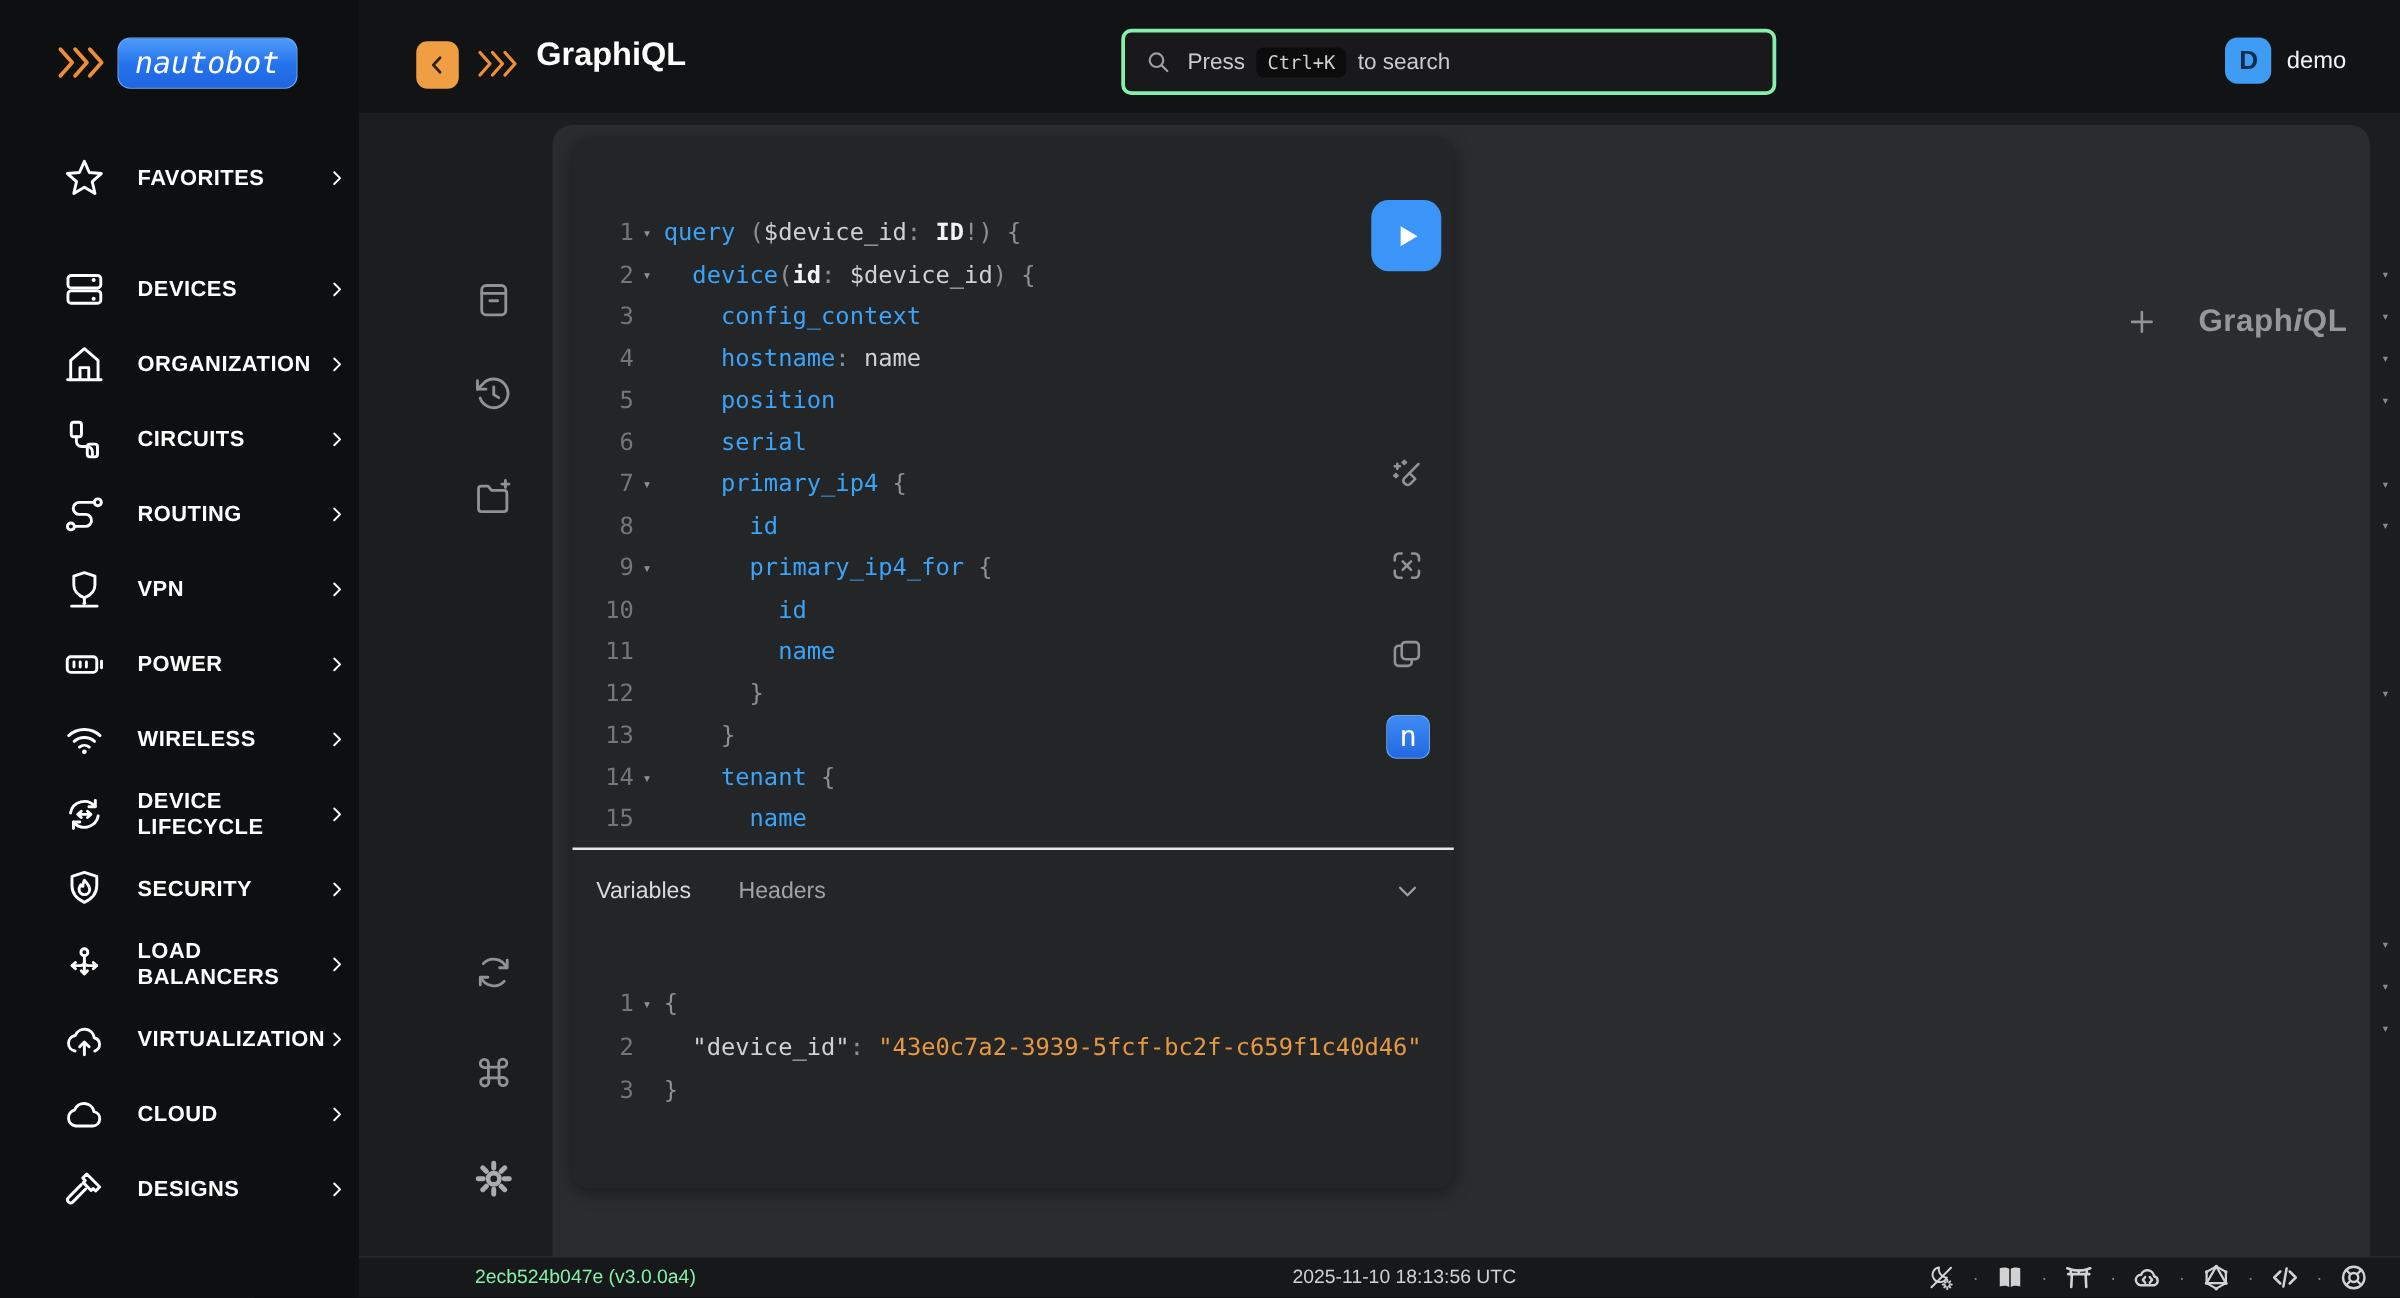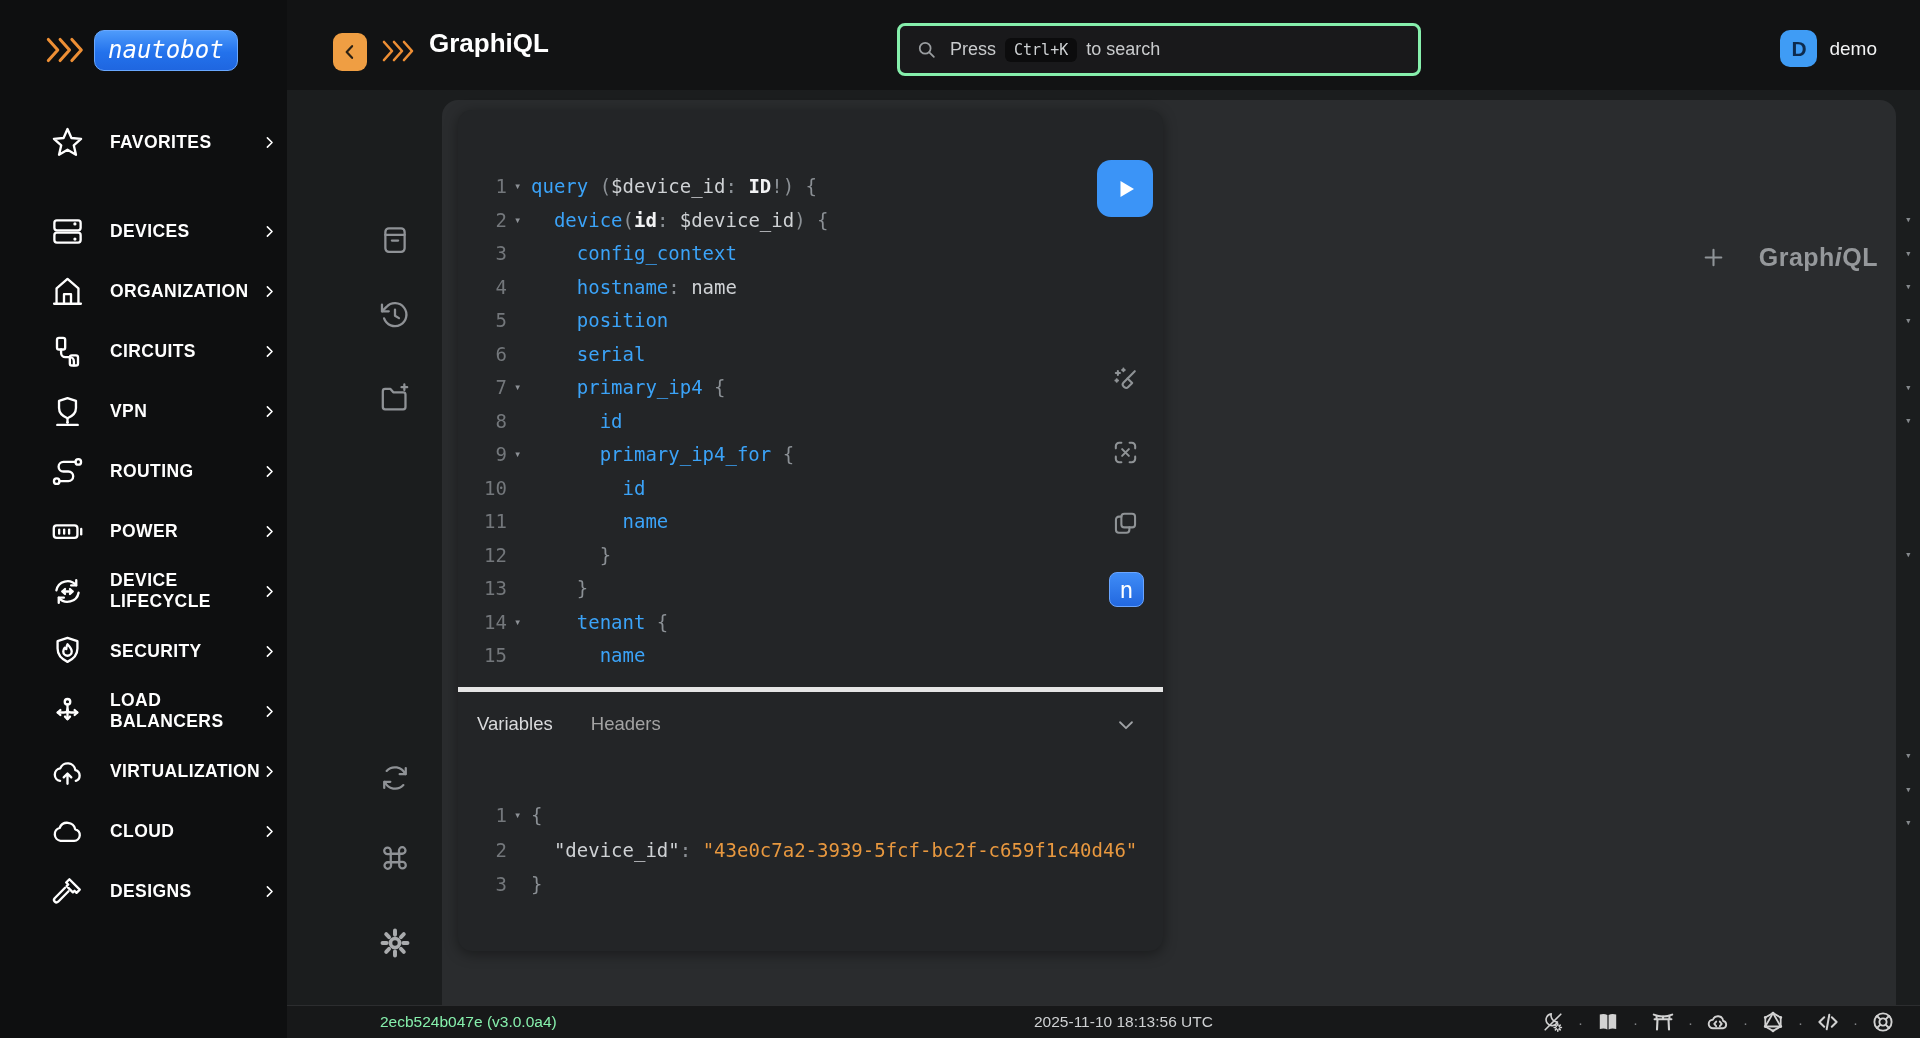--- a/index.html
+++ b/index.html
@@ -62,21 +62,21 @@
 
   .editor-actions{position:absolute;right:0;top:0;width:90px;}
   .exec-btn{position:absolute;left:24px;top:50px;width:56px;height:57px;background:#3b94f7;border-radius:14px;
       color:#fff;display:flex;align-items:center;justify-content:center;cursor:pointer;}
   .exec-btn svg{width:30px;height:30px;}
   .ed-action{position:absolute;left:37px;width:31px;height:31px;color:#8f9396;cursor:pointer;}
   .n-badge{position:absolute;left:36px;width:33px;height:33px;background:linear-gradient(180deg,#3f8cf6,#2268e0);
       border:1px solid #6aa5ff;border-radius:8px;color:#fff;display:flex;align-items:center;justify-content:center;
       font-family:"DejaVu Sans Mono",monospace;font-size:23px;cursor:pointer;}
 
-  .variables{position:absolute;left:0;right:0;bottom:0;height:259px;border-top:5px solid #e5e5e5;}
+  .variables{position:absolute;left:0;right:0;bottom:12px;height:259px;border-top:2px solid #e5e5e5;}
   .var-tabs{position:absolute;left:19px;top:21px;display:flex;gap:38px;align-items:center;}
   .var-tab{font-size:18.5px;cursor:pointer;}
   .var-tab.active{color:#d9dadc;}
   .var-tab.inactive{color:#a3a3a3;}
   .var-collapse{position:absolute;right:26px;top:22px;width:22px;height:22px;color:#9fa2a5;cursor:pointer;}
   .var-code{position:absolute;left:0;top:106px;right:0;}
   .var-code .ln{height:34.5px;line-height:34.5px;}
 
   .response{position:absolute;left:721px;right:0;top:0;bottom:0;}
   .resp-header{position:absolute;right:18px;top:143px;display:flex;align-items:center;gap:33px;}
@@ -170,56 +170,72 @@
           <span class="nlabel">CIRCUITS</span>
           <span class="nchev">
             <svg viewBox="0 0 24 24" width="100%" height="100%" fill="none" stroke="currentColor" stroke-width="1.6" stroke-linecap="round" stroke-linejoin="round">
               <path stroke-width="2.2" d="M9 5.4l6.6 6.6L9 18.6"></path>
             </svg>
           </span>
         </div>
         <div class="nav-item">
           <span class="nicon">
             <svg viewBox="0 0 24 24" width="100%" height="100%" fill="none" stroke="currentColor" stroke-width="1.6" stroke-linecap="round" stroke-linejoin="round">
+              <circle cx="4.6" cy="18.6" r="1.9"></circle>
+              <circle cx="19.4" cy="5.4" r="1.9"></circle>
+              <path d="M6.5 18.6h6.1a3.3 3.3 0 0 0 0-6.6H9.2a3.3 3.3 0 0 1 0-6.6h8.3"></path>
+            </svg>
+          </span>
+          <span class="nlabel">ROUTING</span>
+          <span class="nchev">
+            <svg viewBox="0 0 24 24" width="100%" height="100%" fill="none" stroke="currentColor" stroke-width="1.6" stroke-linecap="round" stroke-linejoin="round">
+              <path stroke-width="2.2" d="M9 5.4l6.6 6.6L9 18.6"></path>
+            </svg>
+          </span>
+        </div>
+        <div class="nav-item">
+          <span class="nicon">
+            <svg viewBox="0 0 24 24" width="100%" height="100%" fill="none" stroke="currentColor" stroke-width="1.6" stroke-linecap="round" stroke-linejoin="round">
               <path d="M12 2.8l5.8 1.9v4.9c0 3.6-2.3 5.6-5.8 7-3.5-1.4-5.8-3.4-5.8-7V4.7z"></path>
               <path d="M12 16.6v2.4M5 21.2h14"></path>
               <circle cx="12" cy="19.6" r="1" fill="currentColor" stroke="none"></circle>
             </svg>
           </span>
           <span class="nlabel">VPN</span>
           <span class="nchev">
             <svg viewBox="0 0 24 24" width="100%" height="100%" fill="none" stroke="currentColor" stroke-width="1.6" stroke-linecap="round" stroke-linejoin="round">
               <path stroke-width="2.2" d="M9 5.4l6.6 6.6L9 18.6"></path>
             </svg>
           </span>
         </div>
         <div class="nav-item">
           <span class="nicon">
             <svg viewBox="0 0 24 24" width="100%" height="100%" fill="none" stroke="currentColor" stroke-width="1.6" stroke-linecap="round" stroke-linejoin="round">
-              <circle cx="4.6" cy="18.6" r="1.9"></circle>
-              <circle cx="19.4" cy="5.4" r="1.9"></circle>
-              <path d="M6.5 18.6h6.1a3.3 3.3 0 0 0 0-6.6H9.2a3.3 3.3 0 0 1 0-6.6h8.3"></path>
-            </svg>
-          </span>
-          <span class="nlabel">ROUTING</span>
-          <span class="nchev">
-            <svg viewBox="0 0 24 24" width="100%" height="100%" fill="none" stroke="currentColor" stroke-width="1.6" stroke-linecap="round" stroke-linejoin="round">
-              <path stroke-width="2.2" d="M9 5.4l6.6 6.6L9 18.6"></path>
-            </svg>
-          </span>
-        </div>
-        <div class="nav-item">
-          <span class="nicon">
-            <svg viewBox="0 0 24 24" width="100%" height="100%" fill="none" stroke="currentColor" stroke-width="1.6" stroke-linecap="round" stroke-linejoin="round">
               <rect x="2.6" y="7.8" width="16.2" height="8.6" rx="2"></rect>
               <path d="M21.4 10.3v3.6"></path>
               <path d="M6.3 10.7v2.8M9.7 10.7v2.8M13.1 10.7v2.8"></path>
             </svg>
           </span>
           <span class="nlabel">POWER</span>
+          <span class="nchev">
+            <svg viewBox="0 0 24 24" width="100%" height="100%" fill="none" stroke="currentColor" stroke-width="1.6" stroke-linecap="round" stroke-linejoin="round">
+              <path stroke-width="2.2" d="M9 5.4l6.6 6.6L9 18.6"></path>
+            </svg>
+          </span>
+        </div>
+        <div class="nav-item">
+          <span class="nicon">
+            <svg viewBox="0 0 24 24" width="100%" height="100%" fill="none" stroke="currentColor" stroke-width="1.6" stroke-linecap="round" stroke-linejoin="round">
+              <path d="M3.4 9.9a12.8 12.8 0 0 1 17.2 0"></path>
+              <path d="M6.4 13.1a8.5 8.5 0 0 1 11.2 0"></path>
+              <path d="M9.3 16.2a4.4 4.4 0 0 1 5.4 0"></path>
+              <circle cx="12" cy="18.8" r="1.3" fill="currentColor" stroke="none"></circle>
+            </svg>
+          </span>
+          <span class="nlabel">WIRELESS</span>
           <span class="nchev">
             <svg viewBox="0 0 24 24" width="100%" height="100%" fill="none" stroke="currentColor" stroke-width="1.6" stroke-linecap="round" stroke-linejoin="round">
               <path stroke-width="2.2" d="M9 5.4l6.6 6.6L9 18.6"></path>
             </svg>
           </span>
         </div>
         <div class="nav-item">
           <span class="nicon">
             <svg viewBox="0 0 24 24" width="100%" height="100%" fill="none" stroke="currentColor" stroke-width="1.6" stroke-linecap="round" stroke-linejoin="round">
               <path d="M4.4 11.2a7.7 7.7 0 0 1 13.5-3.5"></path>

